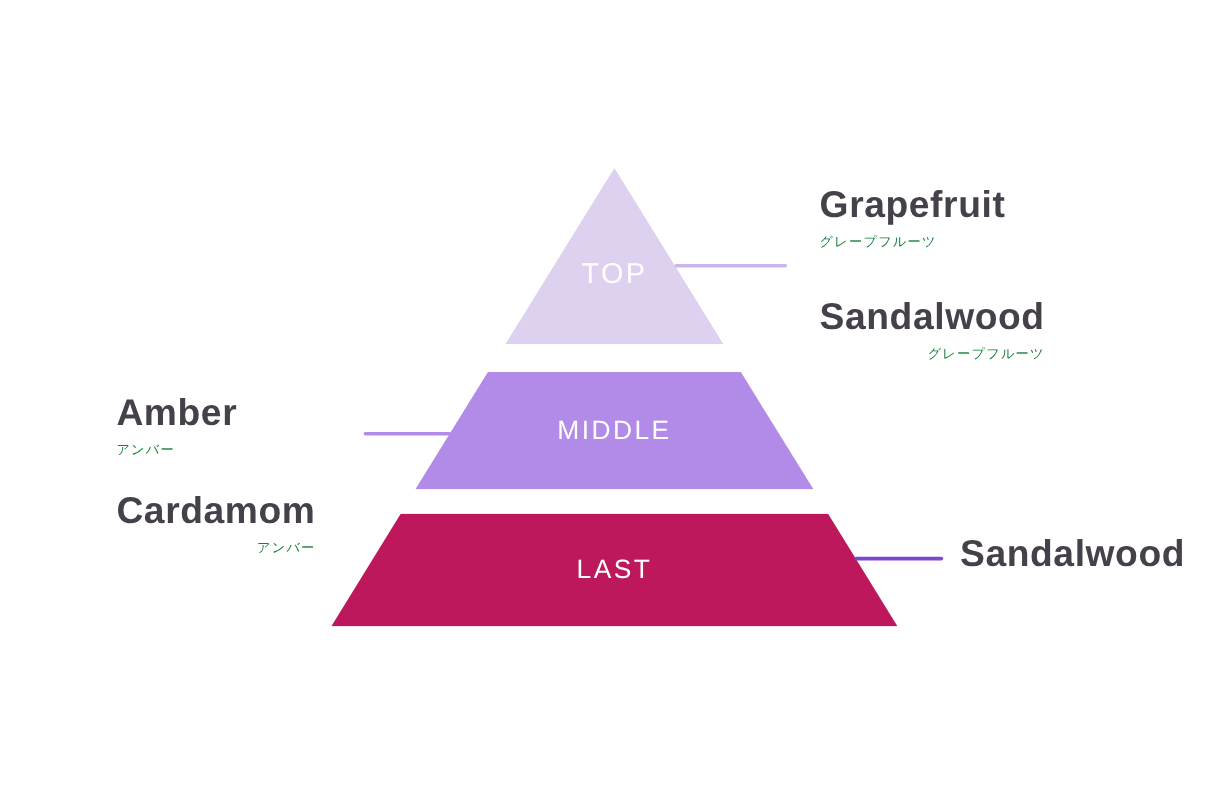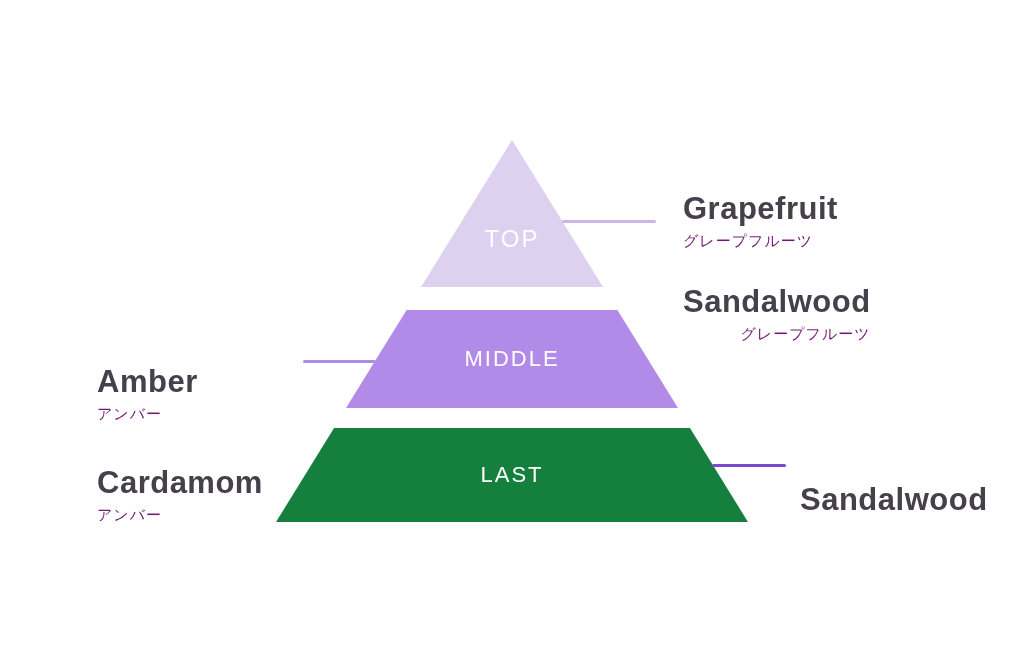--- a/index.html
+++ b/index.html
@@ -20,21 +20,21 @@
   .layer {
     position: absolute;
     display: flex;
     align-items: center;
     justify-content: center;
   }
   .layer-top {
     left: 421px; top: 140px; width: 182px; height: 147px;
     clip-path: polygon(50% 0, 100% 100%, 0 100%);
     align-items: flex-end;
-    padding-bottom: 34px;
+    padding-bottom: 44px;
   }
   .layer-middle {
     left: 346px; top: 310px; width: 332px; height: 98px;
     clip-path: polygon(18.25% 0, 81.75% 0, 100% 100%, 0 100%);
   }
   .layer-last {
     left: 276px; top: 428px; width: 472px; height: 94px;
     clip-path: polygon(12.3% 0, 87.7% 0, 100% 100%, 0 100%);
   }
   .layer-label {
@@ -49,54 +49,54 @@
   .connector {
     position: absolute;
     height: 3px;
     border-radius: 2px;
   }
   .line-grapefruit { left: 562px; top: 220px; width: 94px; }
   .line-amber      { left: 303px; top: 360px; width: 73px; }
   .line-cedarwood  { left: 712px; top: 464px; width: 74px; }
 
   
-  .note { position: absolute; margin-top: 38px; }
+  .note { position: absolute; }
   .note-name {
     font-size: 31px;
     font-weight: 600;
     color: #45404a;
     line-height: 1.25;
     letter-spacing: 0.5px;
   }
   .note-kana {
-    font-size: 15px;
+    font-size: 11px;
     font-weight: 400;
-    color: #701a75;
+    color: #15803d;
     margin-top: 3px;
     letter-spacing: 1px;
   }
   .note-fig        { left: 97px;  top: 232px; }
   .note-amber      { left: 97px;  top: 325px; }
-  .note-cardamom   { left: 97px;  top: 426px; }
+  .note-cardamom   { left: 97px;  top: 407px; text-align: right; }
   .note-grapefruit { left: 683px; top: 152px; }
   .note-sandalwood { left: 683px; top: 245px; text-align: right; }
   .note-cedarwood  { left: 800px; top: 443px; }
 </style>
 </head>
 <body>
 
 <div class="canvas">
 
   <div class="layer layer-top" style="background: rgb(221, 209, 239);">
     <span class="layer-label">TOP</span>
   </div>
   <div class="layer layer-middle" style="background: rgb(178, 138, 231);">
     <span class="layer-label">MIDDLE</span>
   </div>
-  <div class="layer layer-last" style="background: #15803d;">
+  <div class="layer layer-last" style="background: #be185d;">
     <span class="layer-label">LAST</span>
   </div>
 
   <div class="connector line-grapefruit" style="background: rgb(203, 182, 234);"></div>
   <div class="connector line-amber" style="background: rgb(178, 138, 231);"></div>
   <div class="connector line-cedarwood" style="background: rgb(124, 73, 206);"></div>
 
   <div class="note note-amber">
     <div class="note-name">Amber</div>
     <div class="note-kana">アンバー</div>

